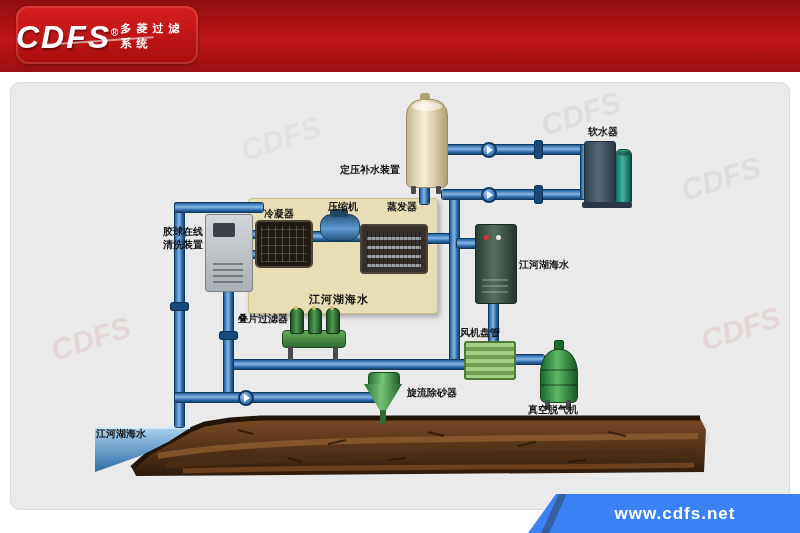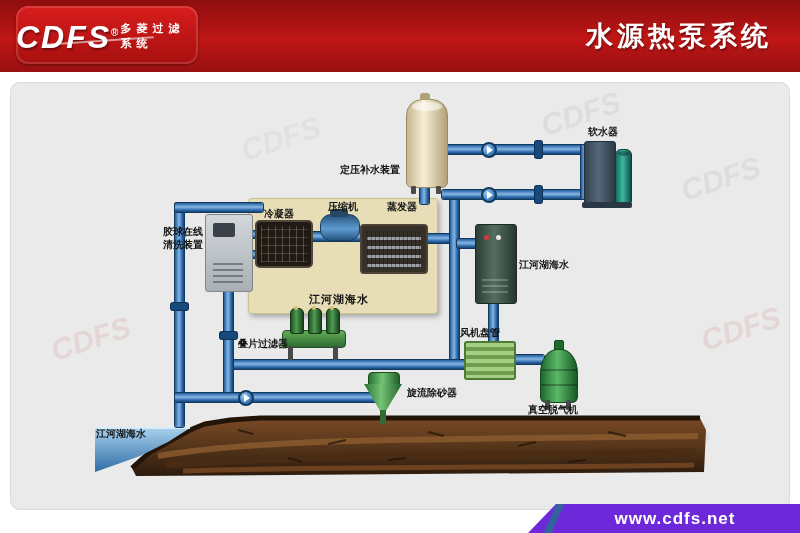--- a/index.html
+++ b/index.html
@@ -99,39 +99,38 @@
   .df-base{position:absolute;z-index:5;background:linear-gradient(180deg,#63ad58,#2f6b33);
     border:1px solid #204d24;border-radius:4px;}
   .df-cyl{position:absolute;z-index:5;background:linear-gradient(90deg,#1f5223,#4f9b52 45%,#1a451e);
     border:1px solid #143618;border-radius:5px 5px 2px 2px;}
   .df-cyl::before{content:'';position:absolute;left:3px;top:-3px;width:4px;height:4px;border-radius:50%;background:#d9c16a;}
 
   
   .ground-svg{position:absolute;left:88px;top:410px;z-index:2;}
 
   
-  .footer{position:absolute;right:0;bottom:0;width:272px;height:29px;z-index:9;
-    background:#6d28d9;clip-path:polygon(28px 0,100% 0,100% 100%,0 100%);
+  .footer{position:absolute;right:0;bottom:0;width:272px;height:39px;z-index:9;
+    background:#3b82f6;clip-path:polygon(28px 0,100% 0,100% 100%,0 100%);
     display:flex;align-items:center;justify-content:center;}
   .footer::before{content:'';position:absolute;left:22px;top:0;width:8px;height:100%;
     background:#35619f;transform:skewX(-24deg);}
   .footer-url{color:#fff;font-size:17px;font-weight:bold;letter-spacing:1px;padding-left:22px;}
 </style>
 </head>
 <body>
 
 <div id="app">
 
   <div class="header">
     <div class="logo">
       <div class="brand"><span>CDFS</span><sup>®</sup></div>
       <div class="logo-swoosh"></div>
       <div class="brand-sub">多菱过滤系统</div>
     </div>
-    <div class="header-title">水源热泵系统</div>
   </div>
 
   <div class="panel">
     <div class="wm" style="left:530px;top:15px;">CDFS</div>
     <div class="wm" style="left:670px;top:80px;">CDFS</div>
     <div class="wm red" style="left:690px;top:230px;">CDFS</div>
     <div class="wm red" style="left:40px;top:240px;">CDFS</div>
     <div class="wm" style="left:230px;top:40px;opacity:.09;">CDFS</div>
     <div class="wm" style="left:620px;top:345px;opacity:.10;">CDFS</div>
   </div>
@@ -238,21 +237,21 @@
   <div class="leg" style="left:333px;top:346px;width:5px;height:14px;"></div>
 
   <div class="lbl" style="left:340px;top:164px;">定压补水装置</div>
   <div class="lbl" style="left:588px;top:126px;">软水器</div>
   <div class="lbl wrap" style="left:157px;top:226px;width:46px;">胶球在线清洗装置</div>
   <div class="lbl" style="left:264px;top:208px;">冷凝器</div>
   <div class="lbl" style="left:328px;top:201px;">压缩机</div>
   <div class="lbl" style="left:387px;top:201px;font-family:Liberation Serif, serif;">蒸发器</div>
   <div class="lbl big" style="left:309px;top:293px;">江河湖海水</div>
   <div class="lbl" style="left:519px;top:259px;">江河湖海水</div>
-  <div class="lbl" style="left:238px;top:313px;margin-top:25px;">叠片过滤器</div>
+  <div class="lbl" style="left:238px;top:313px;">叠片过滤器</div>
   <div class="lbl" style="left:460px;top:327px;">风机盘管</div>
   <div class="lbl" style="left:407px;top:387px;">旋流除砂器</div>
   <div class="lbl" style="left:528px;top:404px;">真空脱气机</div>
   <div class="lbl" style="left:96px;top:385px;margin-top:43px;">江河湖海水</div>
 
   <div class="footer">
     <div class="footer-url">www.cdfs.net</div>
   </div>
 
 </div>

